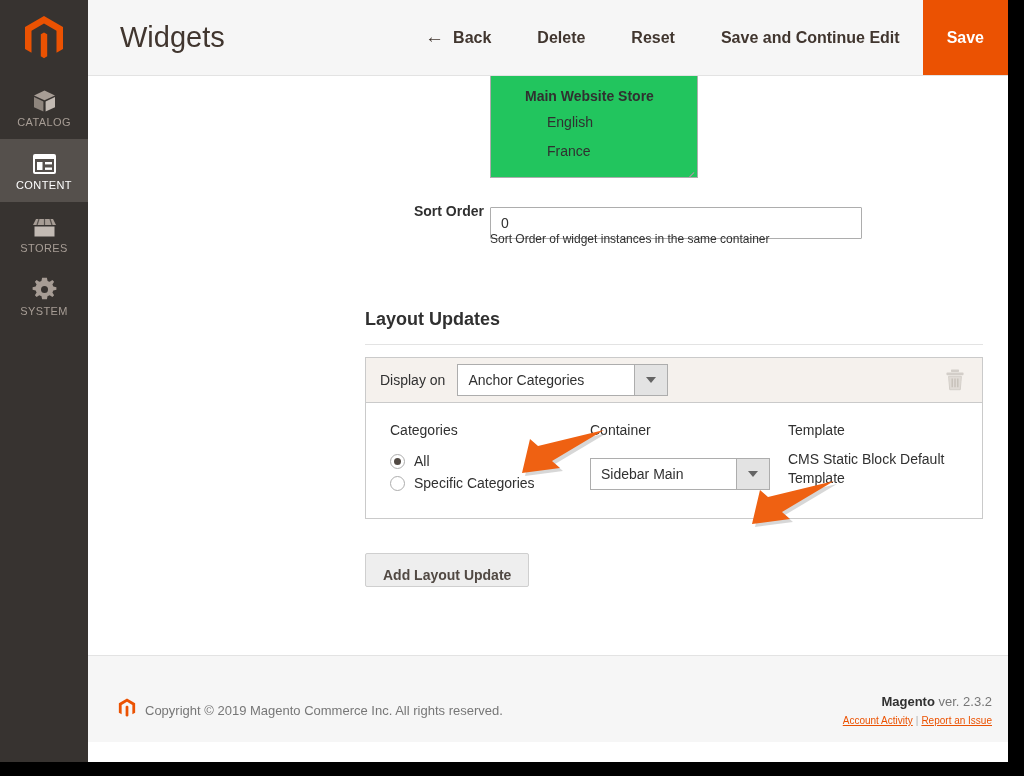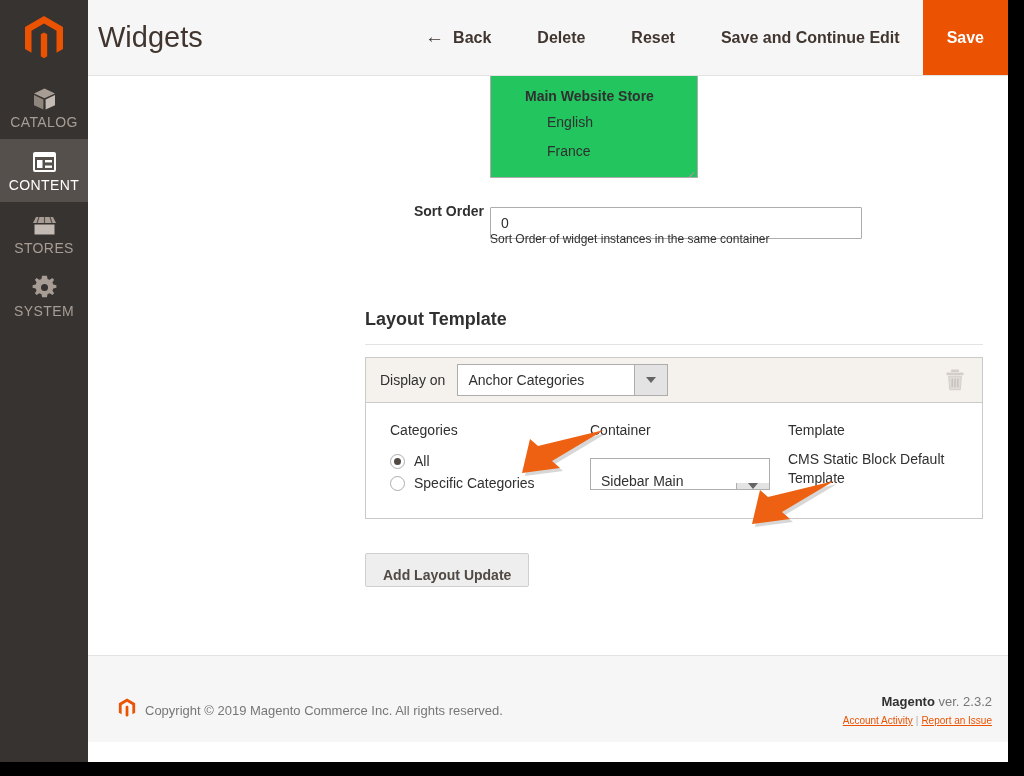--- a/index.html
+++ b/index.html
@@ -51,21 +51,21 @@
   .nav-item.active {
     background: #55504c;
     color: #ffffff;
   }
   .nav-item .nav-ico {
     height: 26px;
     display: flex; align-items: flex-end; justify-content: center;
     margin-bottom: 3px;
   }
   .nav-item .nav-label {
-    font-size: 14px;
+    font-size: 11px;
     letter-spacing: .4px;
     font-family: "Liberation Sans", sans-serif;
   }
   .nav-item.active .nav-label { color: #ffffff; }
 
   
   #main {
     position: absolute;
     left: 88px; top: 0;
     width: 920px; height: 762px;
@@ -77,21 +77,21 @@
     position: relative;
     height: 76px;
     background: #f6f6f6;
     border-bottom: 1px solid #e3e3e3;
     display: flex; align-items: center;
   }
   #page-title {
     font-size: 29px;
     font-weight: 400;
     color: #41362f;
-    margin-left: 10px;
+    margin-left: 32px;
     white-space: nowrap;
   }
   #header-actions {
     margin-left: auto;
     display: flex; align-items: center;
     height: 100%;
   }
   .hdr-btn {
     background: transparent;
     border: 0;
@@ -314,21 +314,21 @@
   }
   .radio.checked::after {
     content: "";
     position: absolute;
     left: 3px; top: 3px;
     width: 7px; height: 7px;
     border-radius: 50%;
     background: #514943;
   }
 
-  #container-select { width: 180px; margin-top: 8px; align-items: flex-end; }
+  #container-select { width: 180px; margin-top: 8px; }
   #container-select .sel-val { flex: 1; }
 
   #template-value {
     font-size: 14px;
     color: #303030;
     line-height: 19px;
     margin-top: 12px;
   }
 
   #add-layout-update {
@@ -475,21 +475,21 @@
         <div class="sv-group">Main Website Store</div>
         <div class="sv-opt">English</div>
         <div class="sv-opt">France</div>
         <div id="sv-grip"></div>
       </div>
 
       <div id="sortorder-label" class="field-label">Sort Order</div>
       <input id="sortorder-input" type="text" value="0" style="">
       <div id="sortorder-note">Sort Order of widget instances in the same container</div>
 
-      <div id="lu-title">Layout Template</div>
+      <div id="lu-title">Layout Updates</div>
       <div id="lu-rule"></div>
 
       <div id="lu-card">
         <div id="lu-cardhead">
           <span id="displayon-label">Display on</span>
           <div class="sel" id="displayon-select">
             <span class="sel-val">Anchor Categories</span>
             <span class="sel-btn">
                   <i></i>
                 </span>

